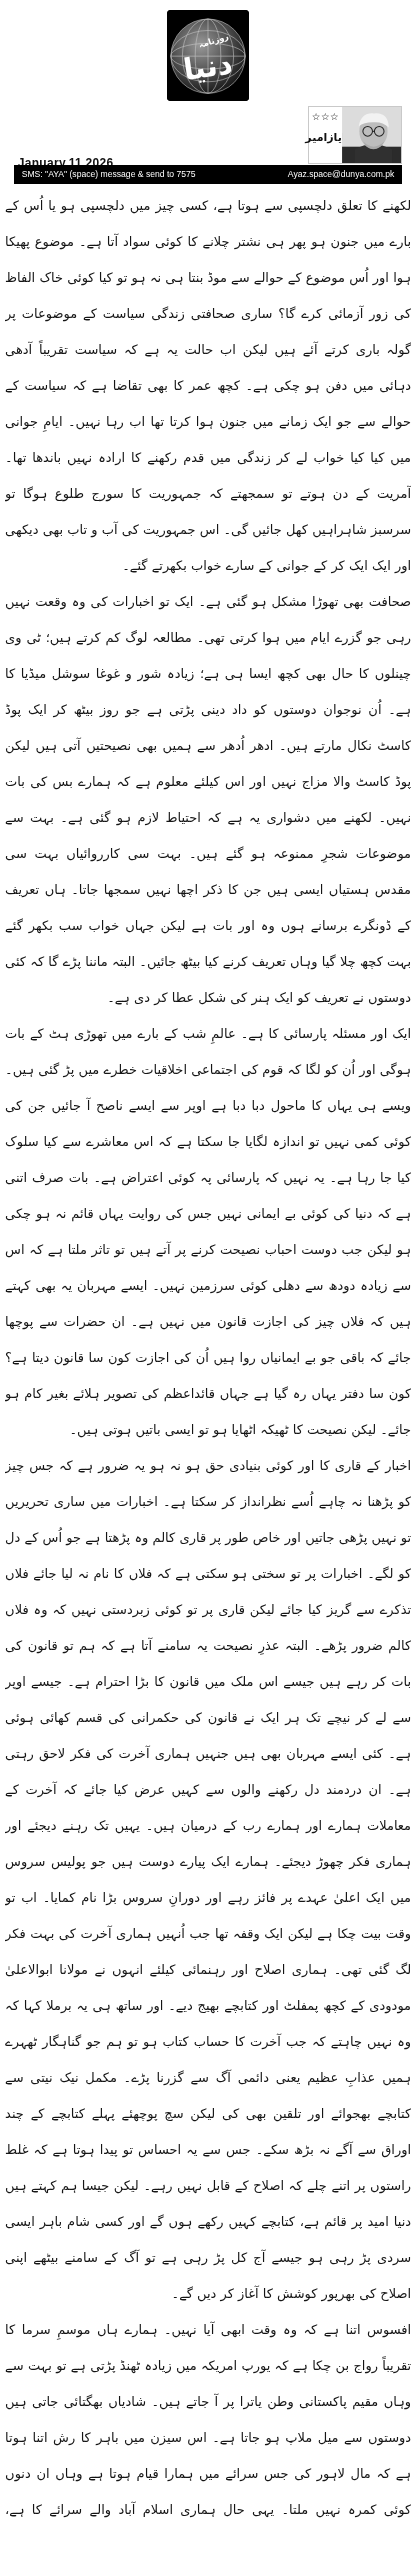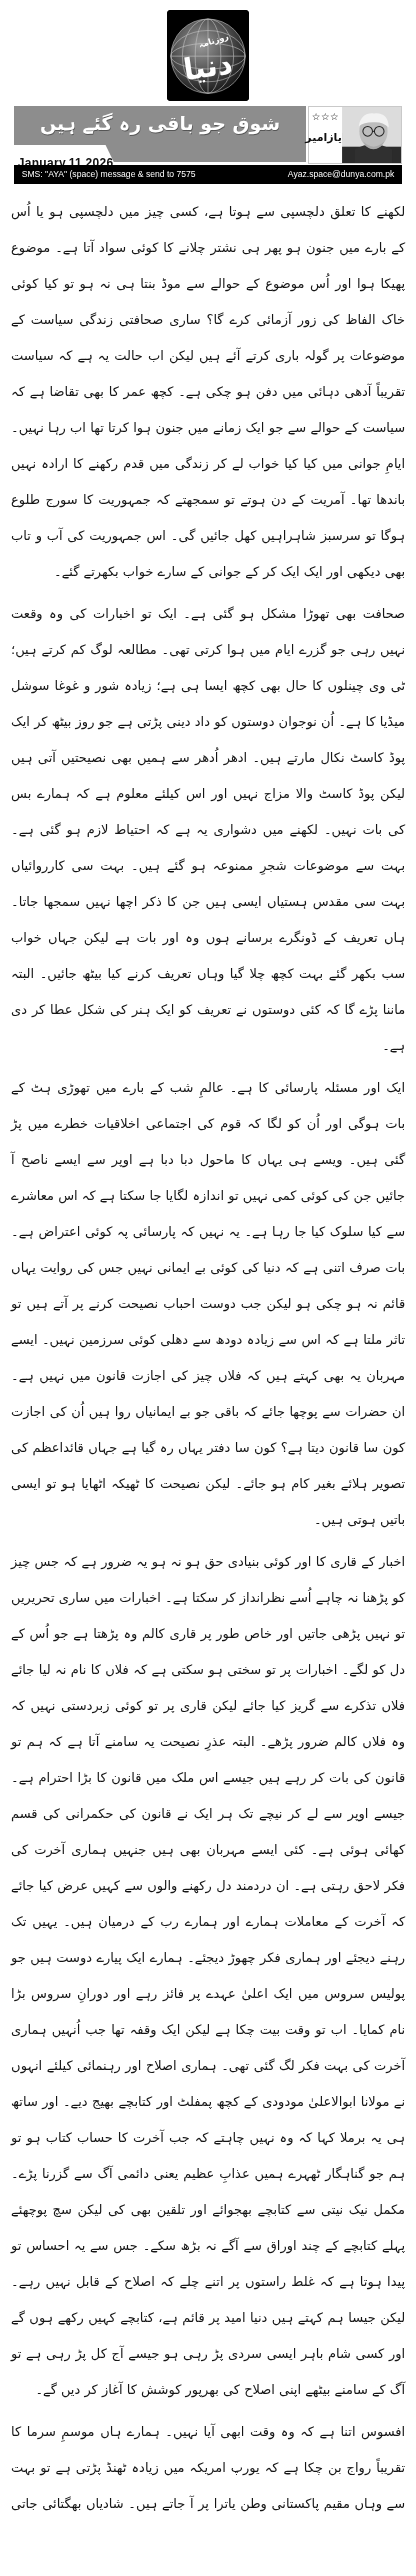--- a/index.html
+++ b/index.html
@@ -24,21 +24,21 @@
   .stars{font-size:9.6px;color:#111;letter-spacing:0.6px;line-height:1;}
   .author-name{margin-top:9px;font-size:11px;font-weight:bold;color:#111;direction:rtl;}
   .author-photo{flex:1;overflow:hidden;}
   
   .contact-bar{position:absolute;left:14px;top:165px;width:388px;height:18.6px;background:#000;
         color:#fff;display:flex;justify-content:space-between;align-items:center;
         font-family:"Liberation Sans",sans-serif;font-size:8.6px;padding:0 7.7px;box-sizing:border-box;}
   
   .article{position:absolute;left:5.1px;top:188px;width:406px;height:2331px;overflow:hidden;
         direction:rtl;text-align:justify;color:#151515;font-size:13px;line-height:36px;}
-  .article p{margin:6px;padding:0;}
+  .article p{margin:0;padding:0;}
 </style>
 </head>
 <body>
 
 <div class="page">
 
   <div class="logo">
     <svg width="82" height="91" viewBox="0 0 128 142">
       <defs>
         <radialGradient id="g" cx="40%" cy="35%" r="75%">
@@ -56,23 +56,20 @@
         <ellipse cx="64" cy="72" rx="58" ry="40"></ellipse>
         <ellipse cx="64" cy="72" rx="58" ry="20"></ellipse>
         <line x1="6" y1="72" x2="122" y2="72"></line>
         <line x1="64" y1="14" x2="64" y2="130"></line>
       </g>
       <text x="74" y="52" font-size="13" fill="#ffffff" text-anchor="middle" transform="rotate(-18 74 52)" font-weight="bold">روزنامہ</text>
       <text x="66" y="104" font-size="46" fill="#ffffff" text-anchor="middle" transform="rotate(-8 66 104)" font-weight="bold">دنیا</text>
     </svg>
   </div>
 
-  <div class="band">
-    <div class="title">شوق جو باقی رہ گئے ہیں</div>
-  </div>
 
   <div class="date-tab">
     <span>January,11,2026</span>
   </div>
 
   <div class="author-card">
     <div class="author-meta">
       <div class="stars">☆☆☆</div>
       <div class="author-name">ایازامیر</div>
     </div>

